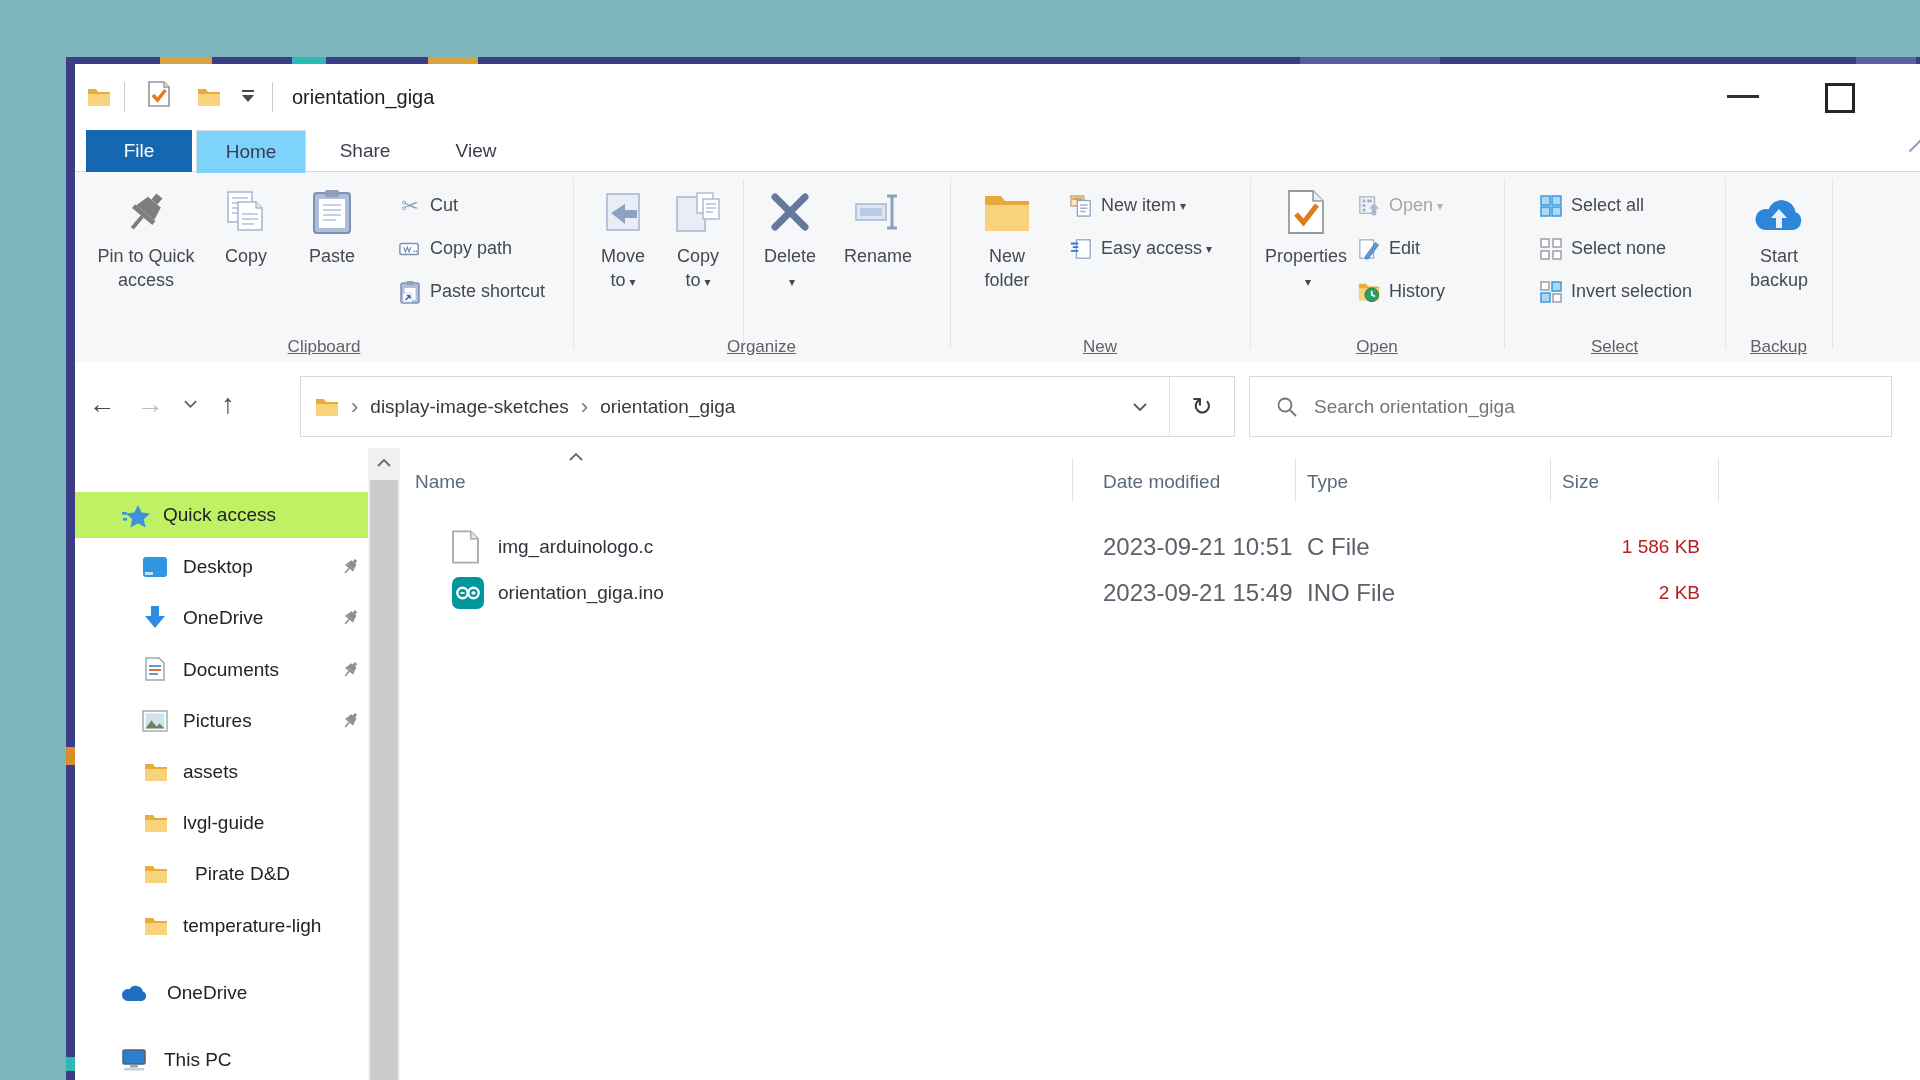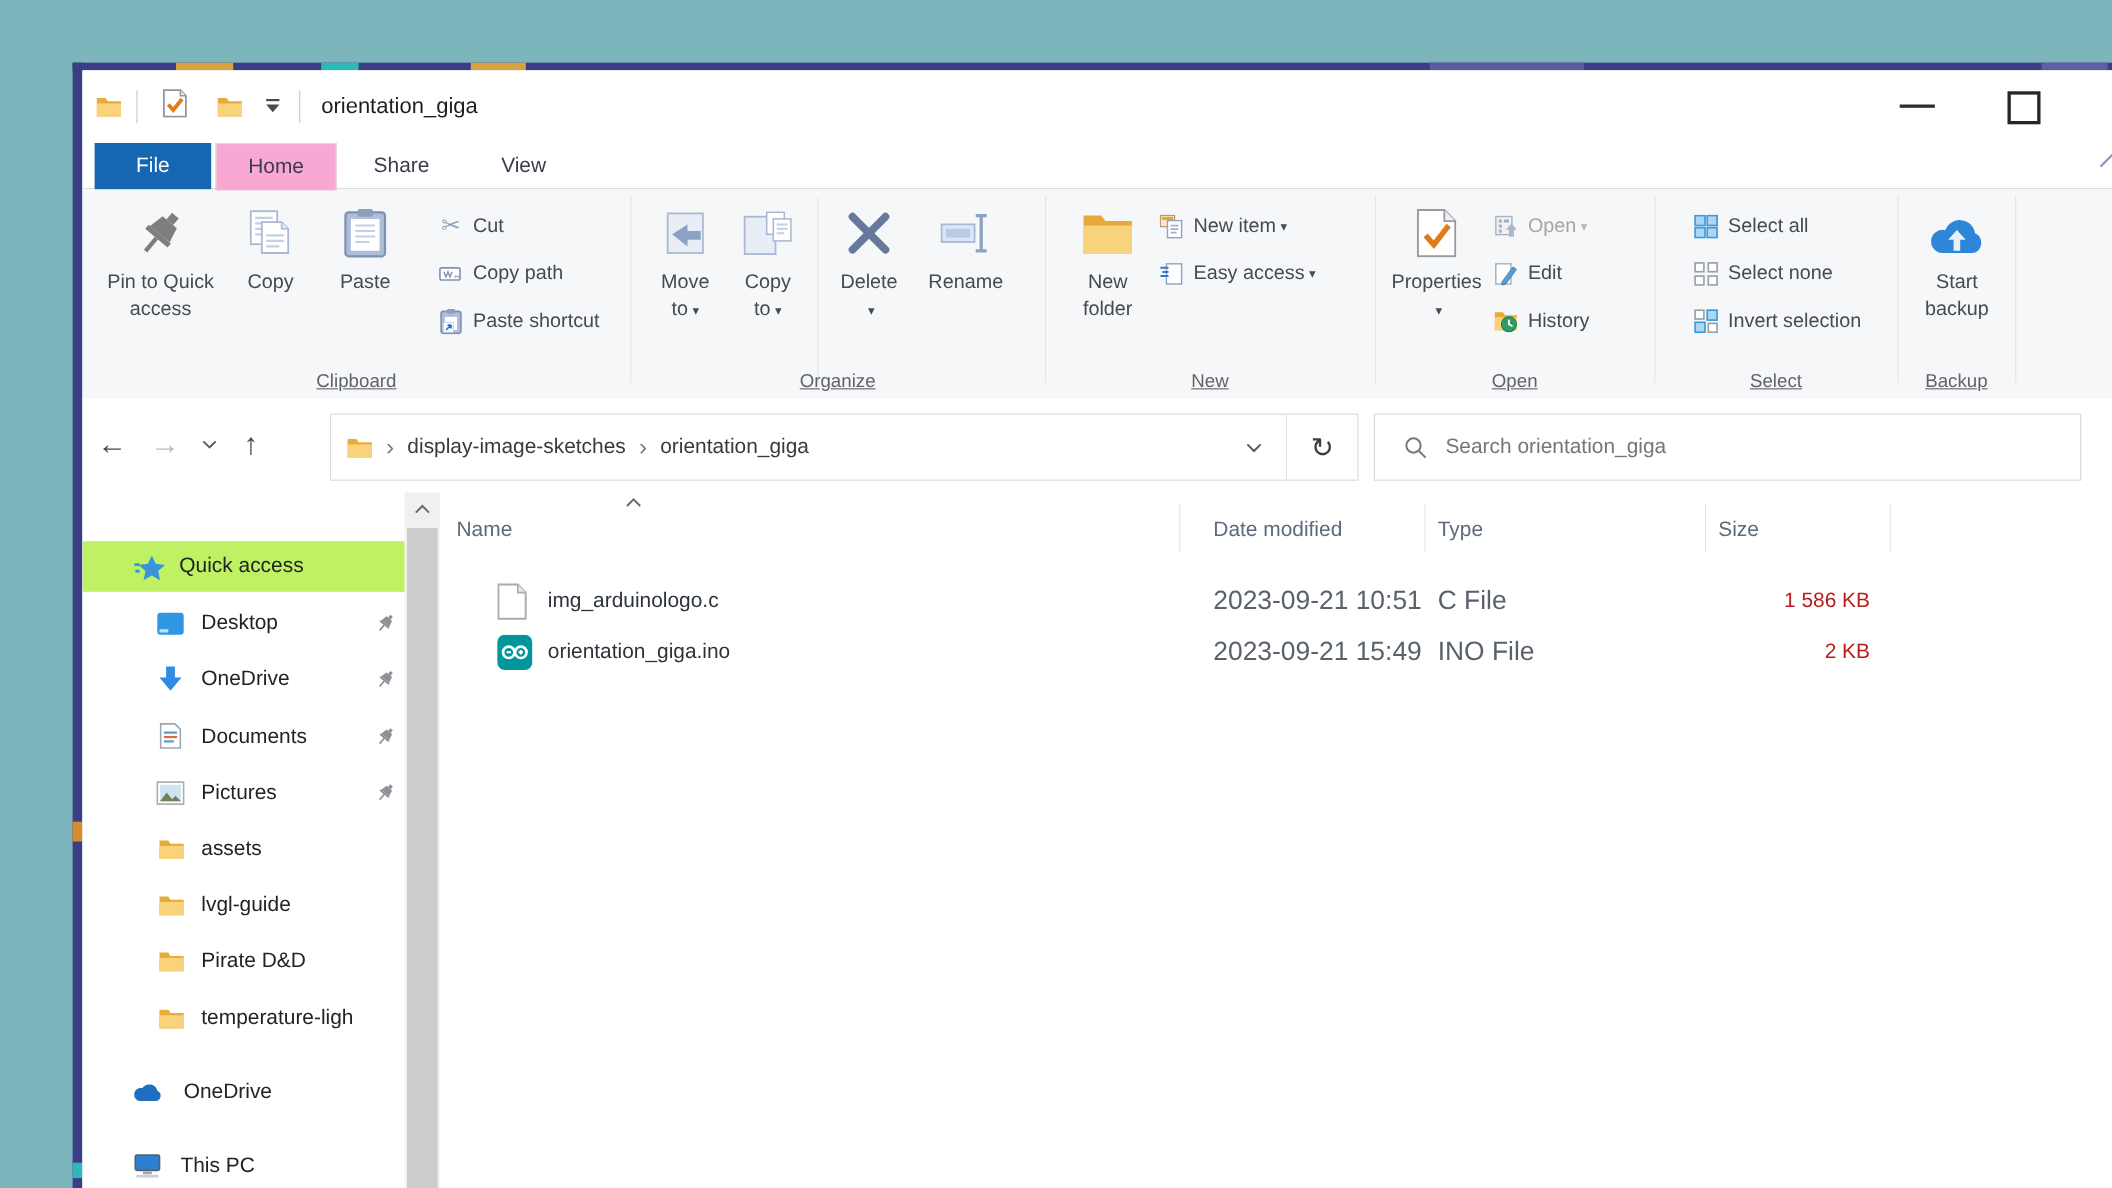--- a/index.html
+++ b/index.html
@@ -22,21 +22,21 @@
   .win-title{position:absolute;left:217px;top:0;height:66px;line-height:66px;font-size:20px;color:#1d1d1d;}
   .btn-min{position:absolute;left:1640px;top:0;width:54px;height:60px;cursor:pointer;}
   .btn-min .bar{position:absolute;left:12px;top:31px;width:32px;height:3px;background:#303030;}
   .btn-max{position:absolute;left:1738px;top:0;width:54px;height:60px;}
   .btn-max .box{position:absolute;left:12px;top:19px;width:24px;height:24px;border:3px solid #262626;}
   
   .tabrow{position:absolute;left:0;top:66px;right:0;height:42px;background:#fff;}
   .tabrow .underline{position:absolute;left:0;right:0;bottom:0;height:1px;background:#d8d9da;}
   .tab{position:absolute;top:0;height:41px;line-height:41px;text-align:center;font-size:19px;color:#3b3c4e;cursor:pointer;}
   .tab-file{left:11px;width:106px;background:#1667b1;color:#fff;height:42px;line-height:42px;z-index:3;}
-  .tab-active{background:#f9a8d4;border:1px solid #d8d9da;border-bottom:none;z-index:2;height:42px;}
+  .tab-active{background:#7dd3fc;border:1px solid #d8d9da;border-bottom:none;z-index:2;height:42px;}
   .edge-artifact{position:absolute;left:1831px;top:12px;width:24px;height:2px;background:#9298c4;transform:rotate(-45deg);}
   
   .ribbon{position:absolute;left:0;top:108px;right:0;height:190px;background:#f6f7f8;border-bottom:1px solid #dcdcdd;}
   .rgroup{position:absolute;top:0;height:190px;}
   .rgroup .vdiv-l{position:absolute;left:0;top:6px;bottom:14px;width:1px;background:#e3e4e6;}
   .vdiv{position:absolute;top:114px;width:1px;background:#e3e4e6;top:6px;height:170px;}
   .grouplabel{position:absolute;left:0;right:0;bottom:5px;text-align:center;font-size:17px;color:#5f6267;text-decoration:underline;}
   .bigrow{position:absolute;left:0;top:8px;display:flex;align-items:flex-start;}
   .bigbtn{display:flex;flex-direction:column;align-items:center;cursor:pointer;}
   .bigbtn .icbox{height:64px;display:flex;align-items:center;justify-content:center;}
@@ -451,21 +451,21 @@
         <div class="bigbtn" style="width:86px">
           <div class="icbox">
               <svg width="48" height="40">
                 <use href="#i-folderbig"></use>
               </svg>
             </div>
           <div class="lbl">New</div>
           <div class="lbl">folder</div>
         </div>
       </div>
-      <div class="smallcol" style="left:104px">
+      <div class="smallcol" style="left:120px">
         <div class="smallbtn">
           <span class="ic">
               <svg width="24" height="24">
                 <use href="#i-newitem"></use>
               </svg>
             </span>
           <span class="lbl">New item</span>
           <span class="drop">▾</span>
         </div>
         <div class="smallbtn">
@@ -698,21 +698,21 @@
             </svg>
           </span>
         <span class="slbl" style="left:108px">lvgl-guide</span>
       </div>
       <div class="sideitem" style="top:403px">
         <span class="sic" style="left:69px;top:13px">
             <svg width="24" height="20">
               <use href="#i-folder"></use>
             </svg>
           </span>
-        <span class="slbl" style="left:108px">Pirate D&amp;D</span>
+        <span class="slbl" style="left:120px">Pirate D&amp;D</span>
       </div>
       <div class="sideitem" style="top:455px">
         <span class="sic" style="left:69px;top:13px">
             <svg width="24" height="20">
               <use href="#i-folder"></use>
             </svg>
           </span>
         <span class="slbl" style="left:108px">temperature-ligh</span>
       </div>
       <div class="sideitem" style="top:522px">

